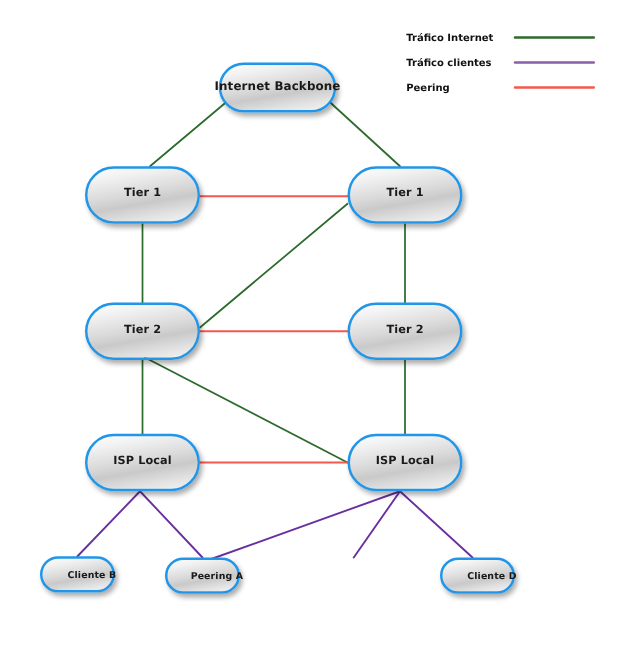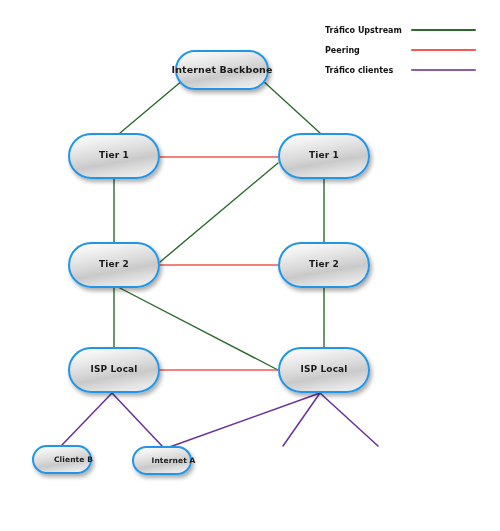--- a/index.html
+++ b/index.html
@@ -135,32 +135,35 @@
       <div class="node mid" style="left: 68px; top: 347px; width: 92px; height: 46px; border-color: rgb(33, 150, 232); color: rgb(26, 26, 26);">
         <span class="label">ISP Local</span>
       </div>
       <div class="node mid" style="left: 278px; top: 347px; width: 92px; height: 46px; border-color: rgb(33, 150, 232); color: rgb(26, 26, 26);">
         <span class="label">ISP Local</span>
       </div>
       <div class="node small" style="left: 32px; top: 445px; width: 60px; height: 29px; border-color: rgb(33, 150, 232); color: rgb(26, 26, 26);">
         <span class="label">Cliente B</span>
       </div>
       <div class="node small" style="left: 132px; top: 446px; width: 60px; height: 29px; border-color: rgb(33, 150, 232); color: rgb(26, 26, 26);">
-        <span class="label">Internet A</span>
+        <span class="label">Peering A</span>
+      </div>
+      <div class="node small" style="left: 352px; top: 446px; width: 60px; height: 29px; border-color: rgb(33, 150, 232); color: rgb(26, 26, 26);">
+        <span class="label">Cliente D</span>
       </div>
     </div>
 
   <div class="legend">
     <div class="legend-row">
-      <span class="legend-label">Tráfico Upstream</span>
+      <span class="legend-label">Tráfico Internet</span>
       <span class="legend-swatch" style="background: rgb(45, 107, 45);"></span>
+    </div>
+    <div class="legend-row">
+      <span class="legend-label">Tráfico clientes</span>
+      <span class="legend-swatch" style="background: rgb(138, 95, 168);"></span>
     </div>
     <div class="legend-row">
       <span class="legend-label">Peering</span>
       <span class="legend-swatch" style="background: rgb(244, 88, 79);"></span>
-    </div>
-    <div class="legend-row">
-      <span class="legend-label">Tráfico clientes</span>
-      <span class="legend-swatch" style="background: rgb(138, 95, 168);"></span>
     </div>
   </div>
 
 </div>
 
 </body></html>

